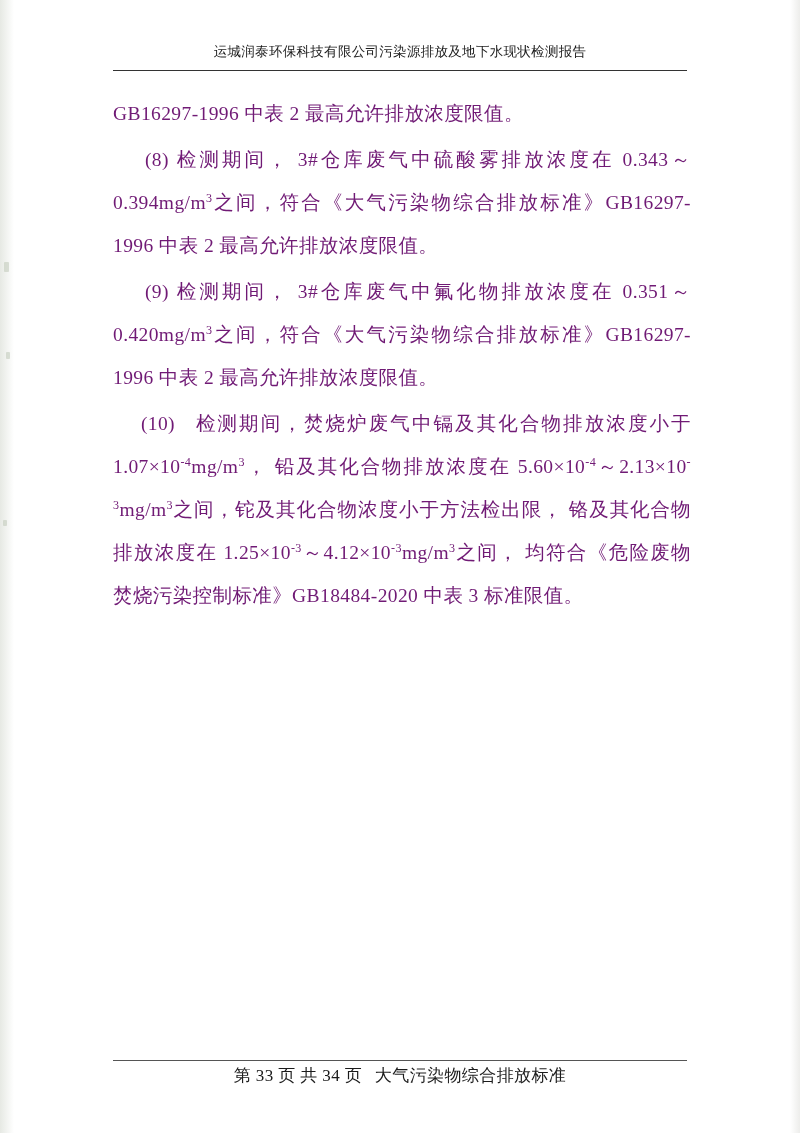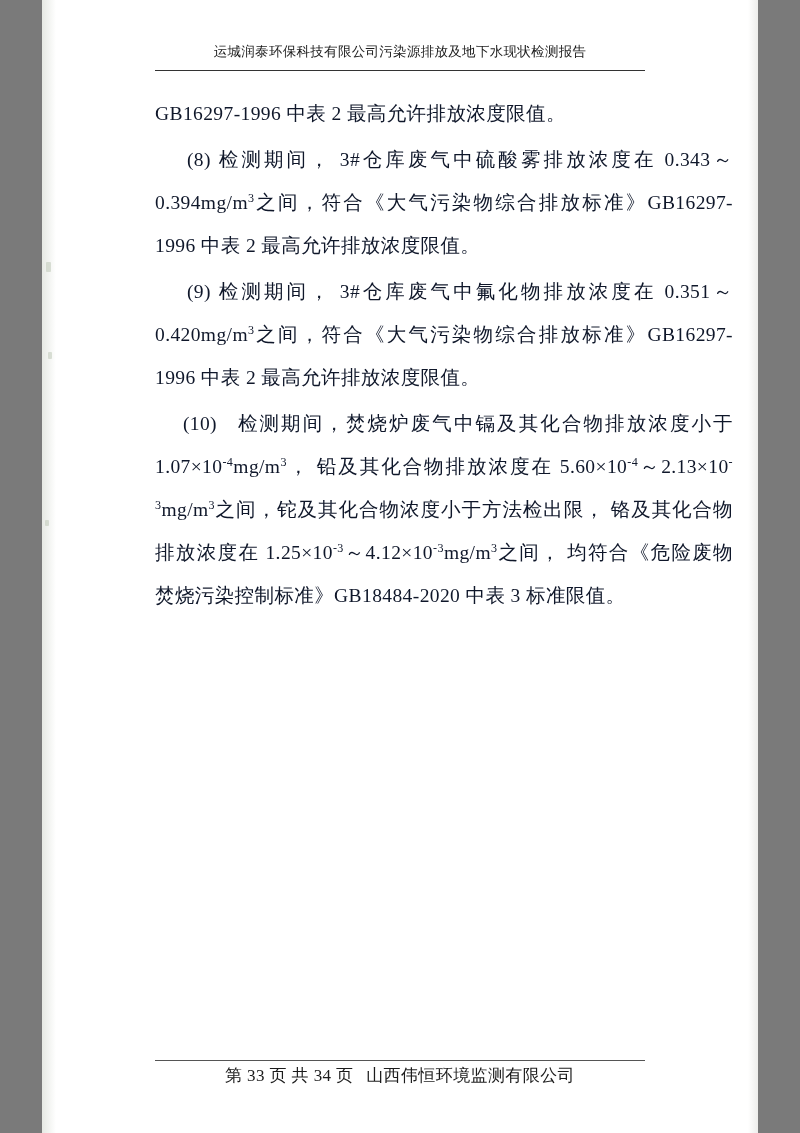--- a/index.html
+++ b/index.html
@@ -5,21 +5,21 @@
   html, body {
     margin: 0;
     padding: 0;
     background: #7a7a7a;
   }
   body {
     font-family: "Liberation Serif", serif;
   }
   .page {
     position: relative;
-    width: 716px;
+    width: 800px;
     height: 1133px;
     background: #ffffff;
     margin: 0 auto;
     overflow: hidden;
     box-sizing: border-box;
   }
   
   .scan-edge-left {
     position: absolute;
     left: 0; top: 0; bottom: 0;
@@ -65,21 +65,21 @@
   }
   .content {
     position: absolute;
     top: 92px;
     left: 113px;
     width: 578px;
   }
   .para {
     font-family: "Liberation Serif", serif;
     font-size: 19.5px;
-    color: #0f172a;
+    color: #701a75;
     line-height: 43px;
     text-align: justify;
     text-justify: inter-ideograph;
     letter-spacing: 0.4px;
     margin: 0;
     padding: 0;
   }
   .para + .para {
     margin-top: 3px;
   }
@@ -144,16 +144,16 @@
 
 
 
 
   </div>
 
   <div class="footer-rule"></div>
   <div class="footer">
     <span class="footer-text">第 33 页 共 34 页</span>
     <span class="footer-text sep">&nbsp;</span>
-    <span class="footer-text">山西伟恒环境监测有限公司</span>
+    <span class="footer-text">大气污染物综合排放标准</span>
   </div>
 
 </div>
 
 </body></html>

